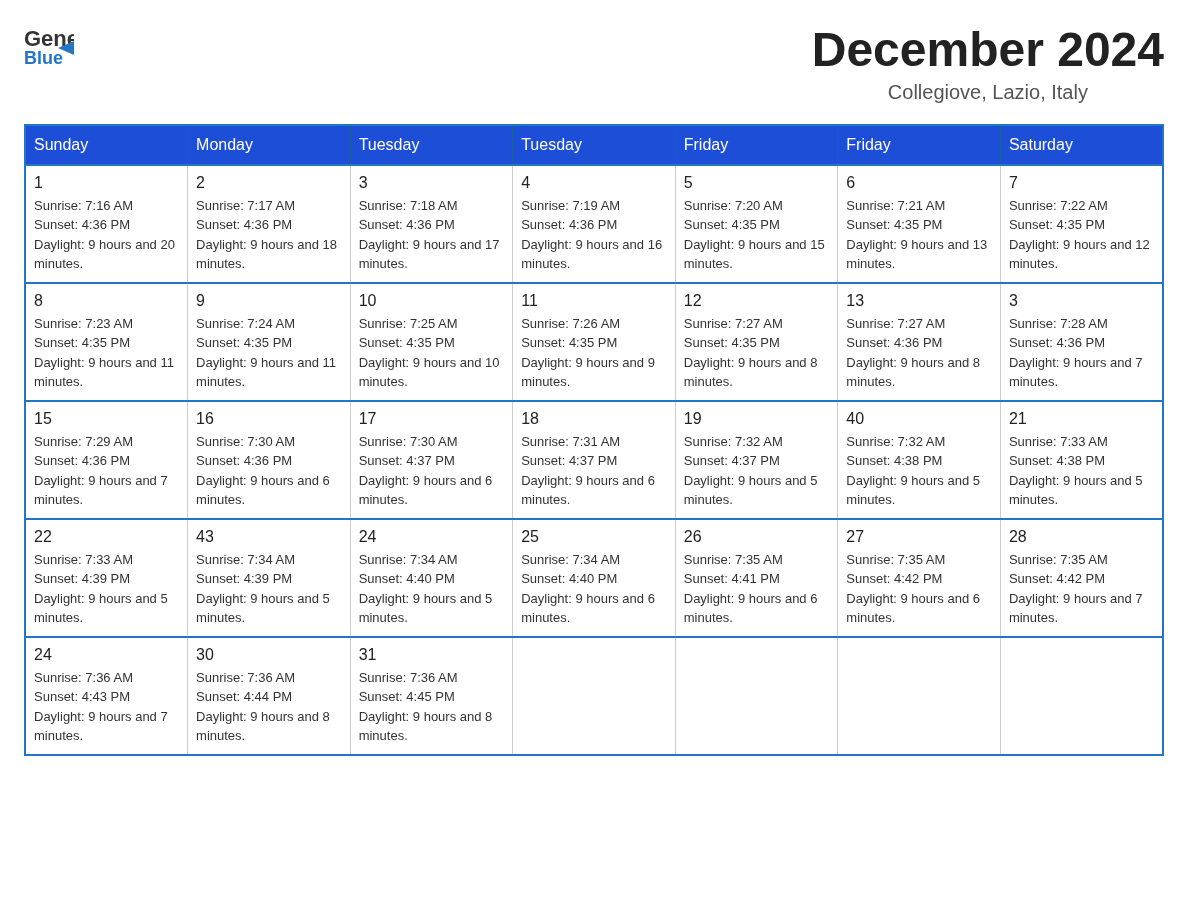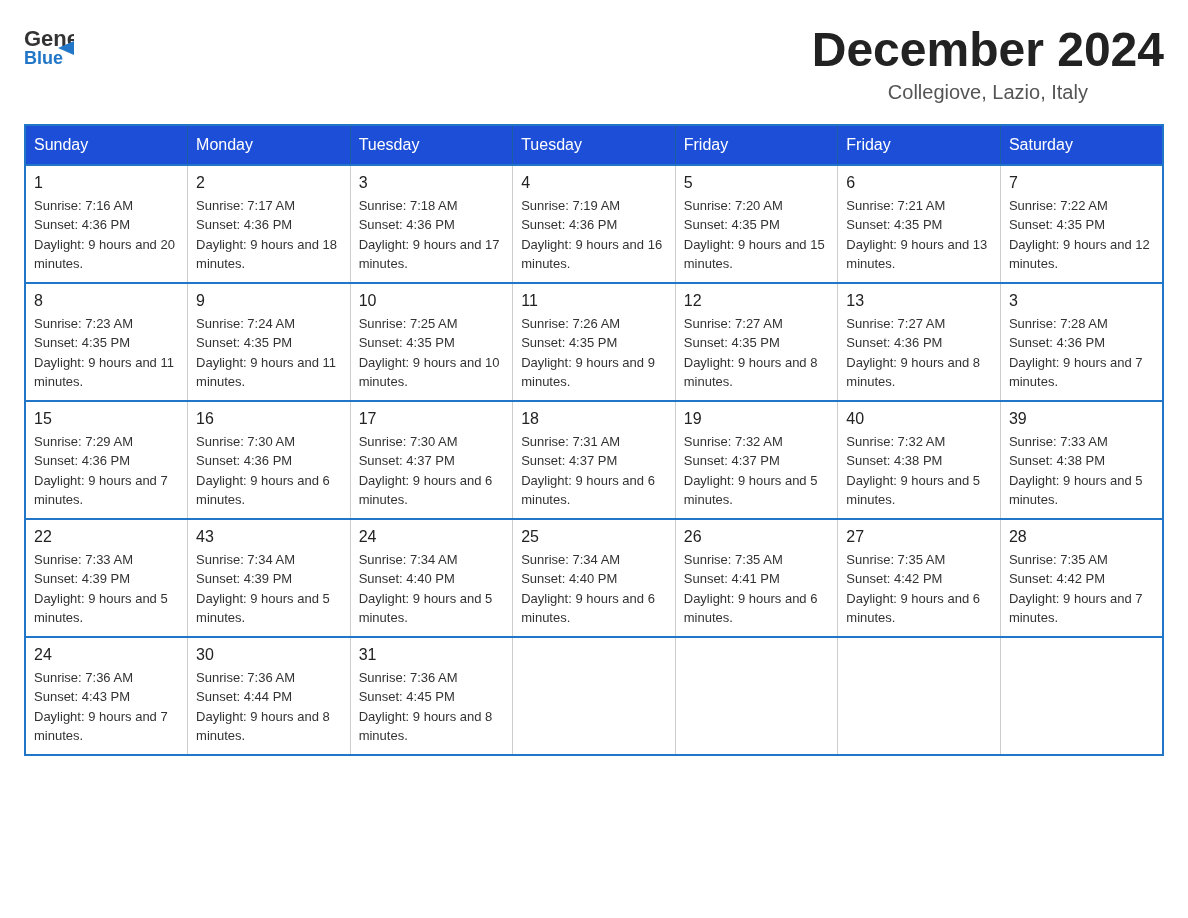--- a/index.html
+++ b/index.html
@@ -272,21 +272,21 @@
         </td>
         <td>
           <span class="day-number">40</span>
           <div class="day-info">
             Sunrise: 7:32 AM<br>
             Sunset: 4:38 PM<br>
             Daylight: 9 hours and 5 minutes.
           </div>
         </td>
         <td>
-          <span class="day-number">39</span>
+          <span class="day-number">21</span>
           <div class="day-info">
             Sunrise: 7:33 AM<br>
             Sunset: 4:38 PM<br>
             Daylight: 9 hours and 5 minutes.
           </div>
         </td>
       </tr>
       <tr>
         <td>
           <span class="day-number">22</span>

